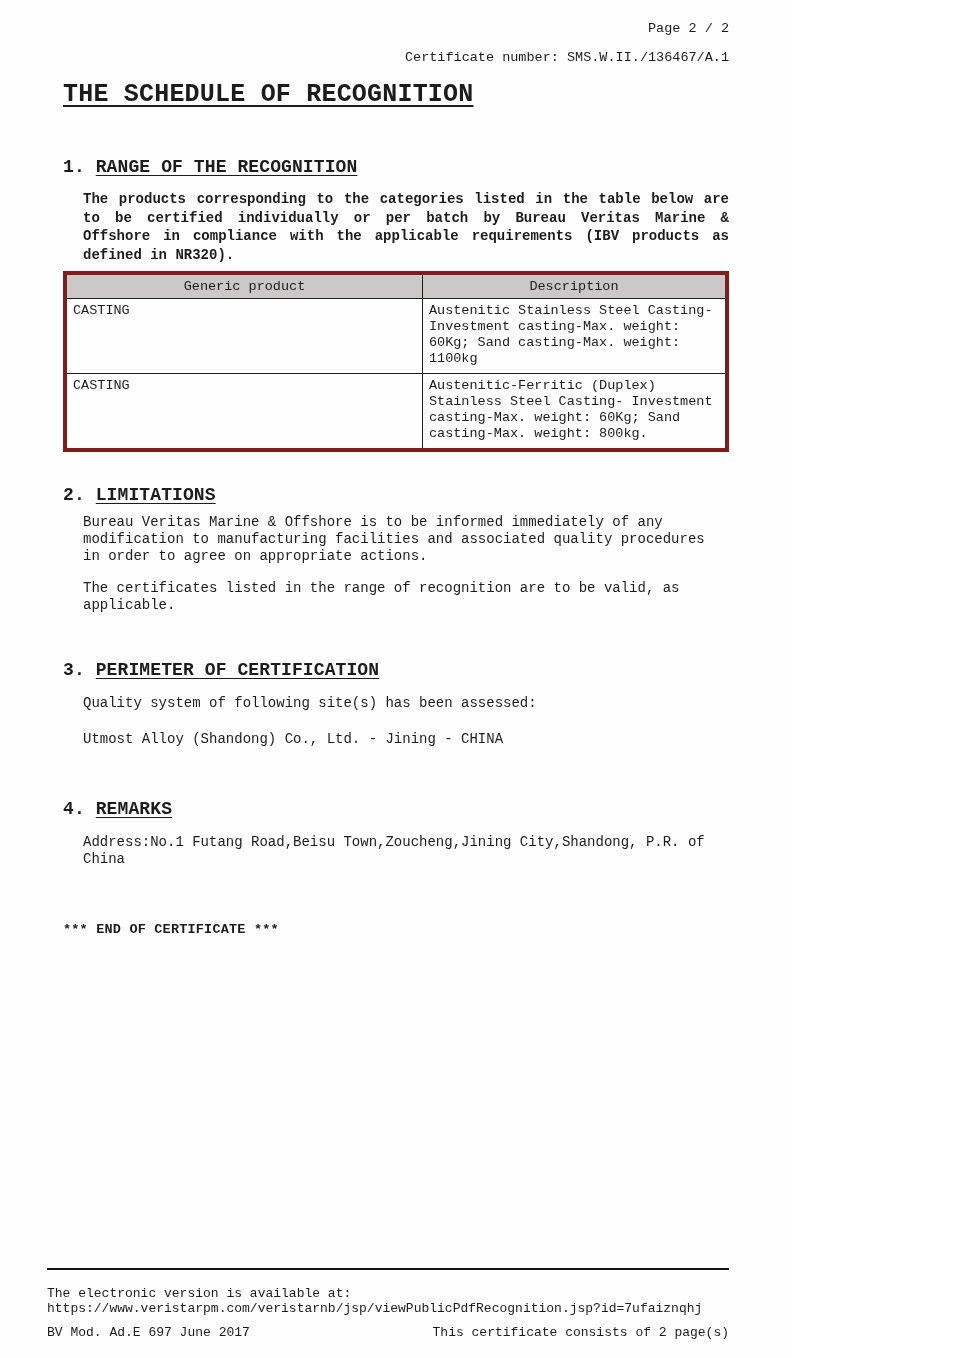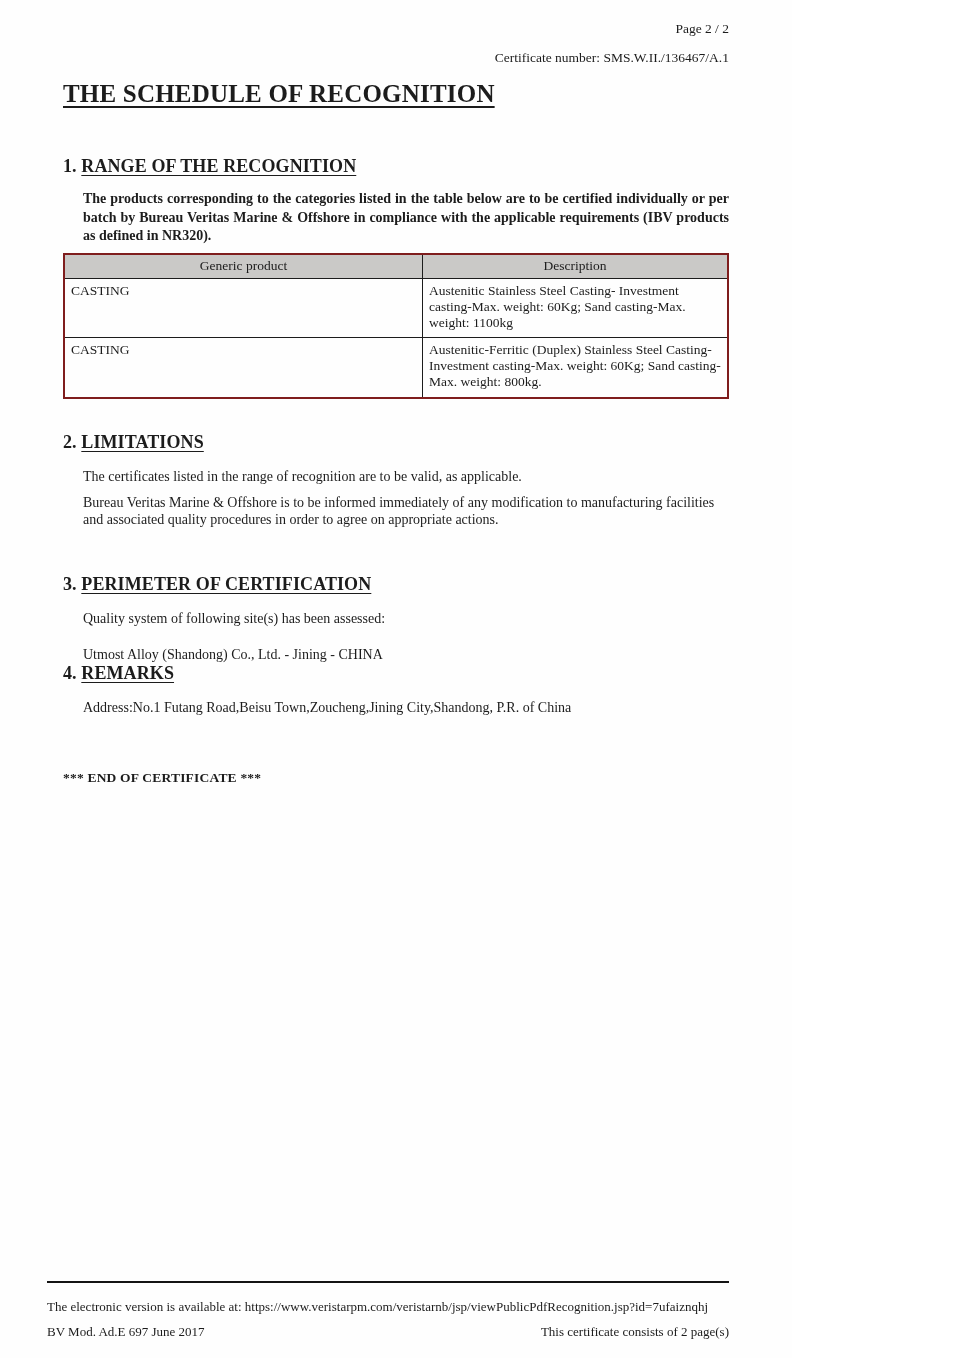--- a/index.html
+++ b/index.html
@@ -3,21 +3,21 @@
 <meta charset="utf-8">
 <style>
   * { margin: 0; padding: 0; box-sizing: border-box; }
   html, body { background: #ffffff; }
   .page {
     width: 792px;
     height: 1358px;
     position: relative;
     background: #fefefe;
     color: #1c1c1c;
-    font-family: Liberation Serif, serif;
+    font-family: Liberation Mono, monospace;
     overflow: hidden;
   }
   .content { padding: 20px 63px 0 63px; }
 
   
   .doc-header { text-align: right; font-size: 13.5px; line-height: 17px; }
   .cert-number { margin-top: 12px; }
   .doc-title {
     margin-top: 14px;
     text-align: left;
@@ -30,37 +30,37 @@
   
   .section-heading {
     font-size: 18px;
     font-weight: bold;
     letter-spacing: 0.1px;
   }
   .section-heading .heading-text { text-decoration: underline; text-underline-offset: 3px; }
   .h-range      { margin-top: 48px; }
   .h-limit      { margin-top: 33px; }
   .h-perimeter  { margin-top: 46px; }
-  .h-remarks    { }
+  .h-remarks    { margin-top: 51px; }
 
   
   .para { font-size: 14px; line-height: 17px; margin-left: 20px; }
   .intro {
     margin-top: 13px;
     font-weight: bold;
     text-align: justify;
     line-height: 18.5px;
   }
 
   
   table.products {
     margin-top: 7px;
     width: 100%;
     border-collapse: collapse;
-    border: 2px solid #7f1d1d;
+    border: 4px solid #7f1d1d;
     font-size: 13.5px;
   }
   table.products th {
     background: #cac9c7;
     font-weight: normal;
     text-align: center;
     border: 1.5px solid #1c1c1c;
     height: 25px;
     padding: 2px 6px;
   }
@@ -138,22 +138,22 @@
           <td>CASTING</td>
           <td>Austenitic-Ferritic (Duplex) Stainless Steel Casting- Investment casting-Max. weight: 60Kg; Sand casting-Max. weight: 800kg.</td>
         </tr>
       </tbody>
     </table>
 
     <div class="section-heading h-limit">
       <span class="heading-num">2. </span>
       <span class="heading-text">LIMITATIONS</span>
     </div>
+    <p class="para p-gap">Bureau Veritas Marine &amp; Offshore is to be informed immediately of any modification to manufacturing facilities and associated quality procedures in order to agree on appropriate actions.</p>
     <p class="para p-gap-first">The certificates listed in the range of recognition are to be valid, as applicable.</p>
-    <p class="para p-gap">Bureau Veritas Marine &amp; Offshore is to be informed immediately of any modification to manufacturing facilities and associated quality procedures in order to agree on appropriate actions.</p>
 
     <div class="section-heading h-perimeter">
       <span class="heading-num">3. </span>
       <span class="heading-text">PERIMETER OF CERTIFICATION</span>
     </div>
     <p class="para p-gap-first">Quality system of following site(s) has been assessed:</p>
     <p class="para p-gap-wide">Utmost Alloy (Shandong) Co., Ltd. - Jining - CHINA</p>
 
     <div class="section-heading h-remarks">
       <span class="heading-num">4. </span>

